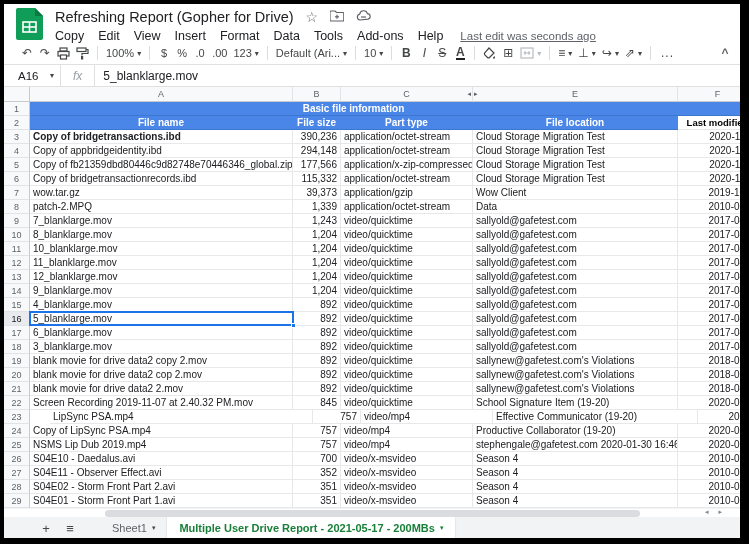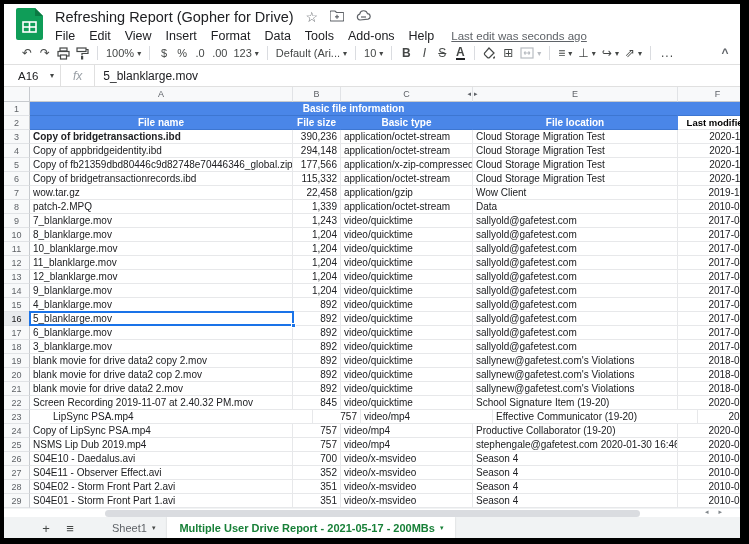--- a/index.html
+++ b/index.html
@@ -103,21 +103,21 @@
             <span>
               <svg width="16" height="12" viewBox="0 0 16 12">
                   <path d="M4 10 a3 3 0 0 1 -0.3 -5.9 a4 4 0 0 1 7.8 -0.4 a2.8 2.8 0 0 1 0.6 5.5 z" fill="none" stroke="#5f6368" stroke-width="1.2"></path>
                   <line x1="5" y1="7" x2="10" y2="7" stroke="#5f6368" stroke-width="1.2"></line>
                 </svg>
             </span>
           </span>
         </div>
         <div class="menu-row" id="menu-row">
 
-        <span class="menu-item">File</span>
+        <span class="menu-item">Copy</span>
             <span class="menu-item">Edit</span>
             <span class="menu-item">View</span>
             <span class="menu-item">Insert</span>
             <span class="menu-item">Format</span>
             <span class="menu-item">Data</span>
             <span class="menu-item">Tools</span>
             <span class="menu-item">Add-ons</span>
             <span class="menu-item">Help</span>
             <span class="last-edit">Last edit was seconds ago</span>
           </div>
@@ -243,21 +243,21 @@
         </div>
         <div class="grow">
           <div class="gut" style="width: 26px; flex: 0 0 26px;">1</div>
           <div class="cell blue" style="width: 648px; flex: 0 0 648px;">Basic file information</div>
           <div class="cell blue" style="width: 80px; flex: 0 0 80px;"></div>
         </div>
         <div class="grow">
           <div class="gut" style="width: 26px; flex: 0 0 26px;">2</div>
           <div class="cell blue" style="width: 263px; flex: 0 0 263px;">File name</div>
           <div class="cell blue" style="width: 48px; flex: 0 0 48px;">File size</div>
-          <div class="cell blue" style="width: 132px; flex: 0 0 132px;">Basic type</div>
+          <div class="cell blue" style="width: 132px; flex: 0 0 132px;">Part type</div>
           <div class="cell blue" style="width: 205px; flex: 0 0 205px;">File location</div>
           <div class="cell hdr2F" style="width: 80px; flex: 0 0 80px;">Last modified</div>
         </div>
         <div class="grow">
           <div class="gut" style="width: 26px; flex: 0 0 26px;">3</div>
           <div class="cell al" style="width: 263px; flex: 0 0 263px; font-weight: bold;">Copy of bridgetransactions.ibd</div>
           <div class="cell ar" style="width: 48px; flex: 0 0 48px;">390,236</div>
           <div class="cell al" style="width: 132px; flex: 0 0 132px;">application/octet-stream</div>
           <div class="cell al" style="width: 205px; flex: 0 0 205px;">Cloud Storage Migration Test</div>
           <div class="cell ar" style="width: 80px; flex: 0 0 80px;">2020-11-1</div>
@@ -282,21 +282,21 @@
           <div class="gut" style="width: 26px; flex: 0 0 26px;">6</div>
           <div class="cell al" style="width: 263px; flex: 0 0 263px;">Copy of bridgetransactionrecords.ibd</div>
           <div class="cell ar" style="width: 48px; flex: 0 0 48px;">115,332</div>
           <div class="cell al" style="width: 132px; flex: 0 0 132px;">application/octet-stream</div>
           <div class="cell al" style="width: 205px; flex: 0 0 205px;">Cloud Storage Migration Test</div>
           <div class="cell ar" style="width: 80px; flex: 0 0 80px;">2020-11-1</div>
         </div>
         <div class="grow">
           <div class="gut" style="width: 26px; flex: 0 0 26px;">7</div>
           <div class="cell al" style="width: 263px; flex: 0 0 263px;">wow.tar.gz</div>
-          <div class="cell ar" style="width: 48px; flex: 0 0 48px;">22,458</div>
+          <div class="cell ar" style="width: 48px; flex: 0 0 48px;">39,373</div>
           <div class="cell al" style="width: 132px; flex: 0 0 132px;">application/gzip</div>
           <div class="cell al" style="width: 205px; flex: 0 0 205px;">Wow Client</div>
           <div class="cell ar" style="width: 80px; flex: 0 0 80px;">2019-10-3</div>
         </div>
         <div class="grow">
           <div class="gut" style="width: 26px; flex: 0 0 26px;">8</div>
           <div class="cell al" style="width: 263px; flex: 0 0 263px;">patch-2.MPQ</div>
           <div class="cell ar" style="width: 48px; flex: 0 0 48px;">1,339</div>
           <div class="cell al" style="width: 132px; flex: 0 0 132px;">application/octet-stream</div>
           <div class="cell al" style="width: 205px; flex: 0 0 205px;">Data</div>

